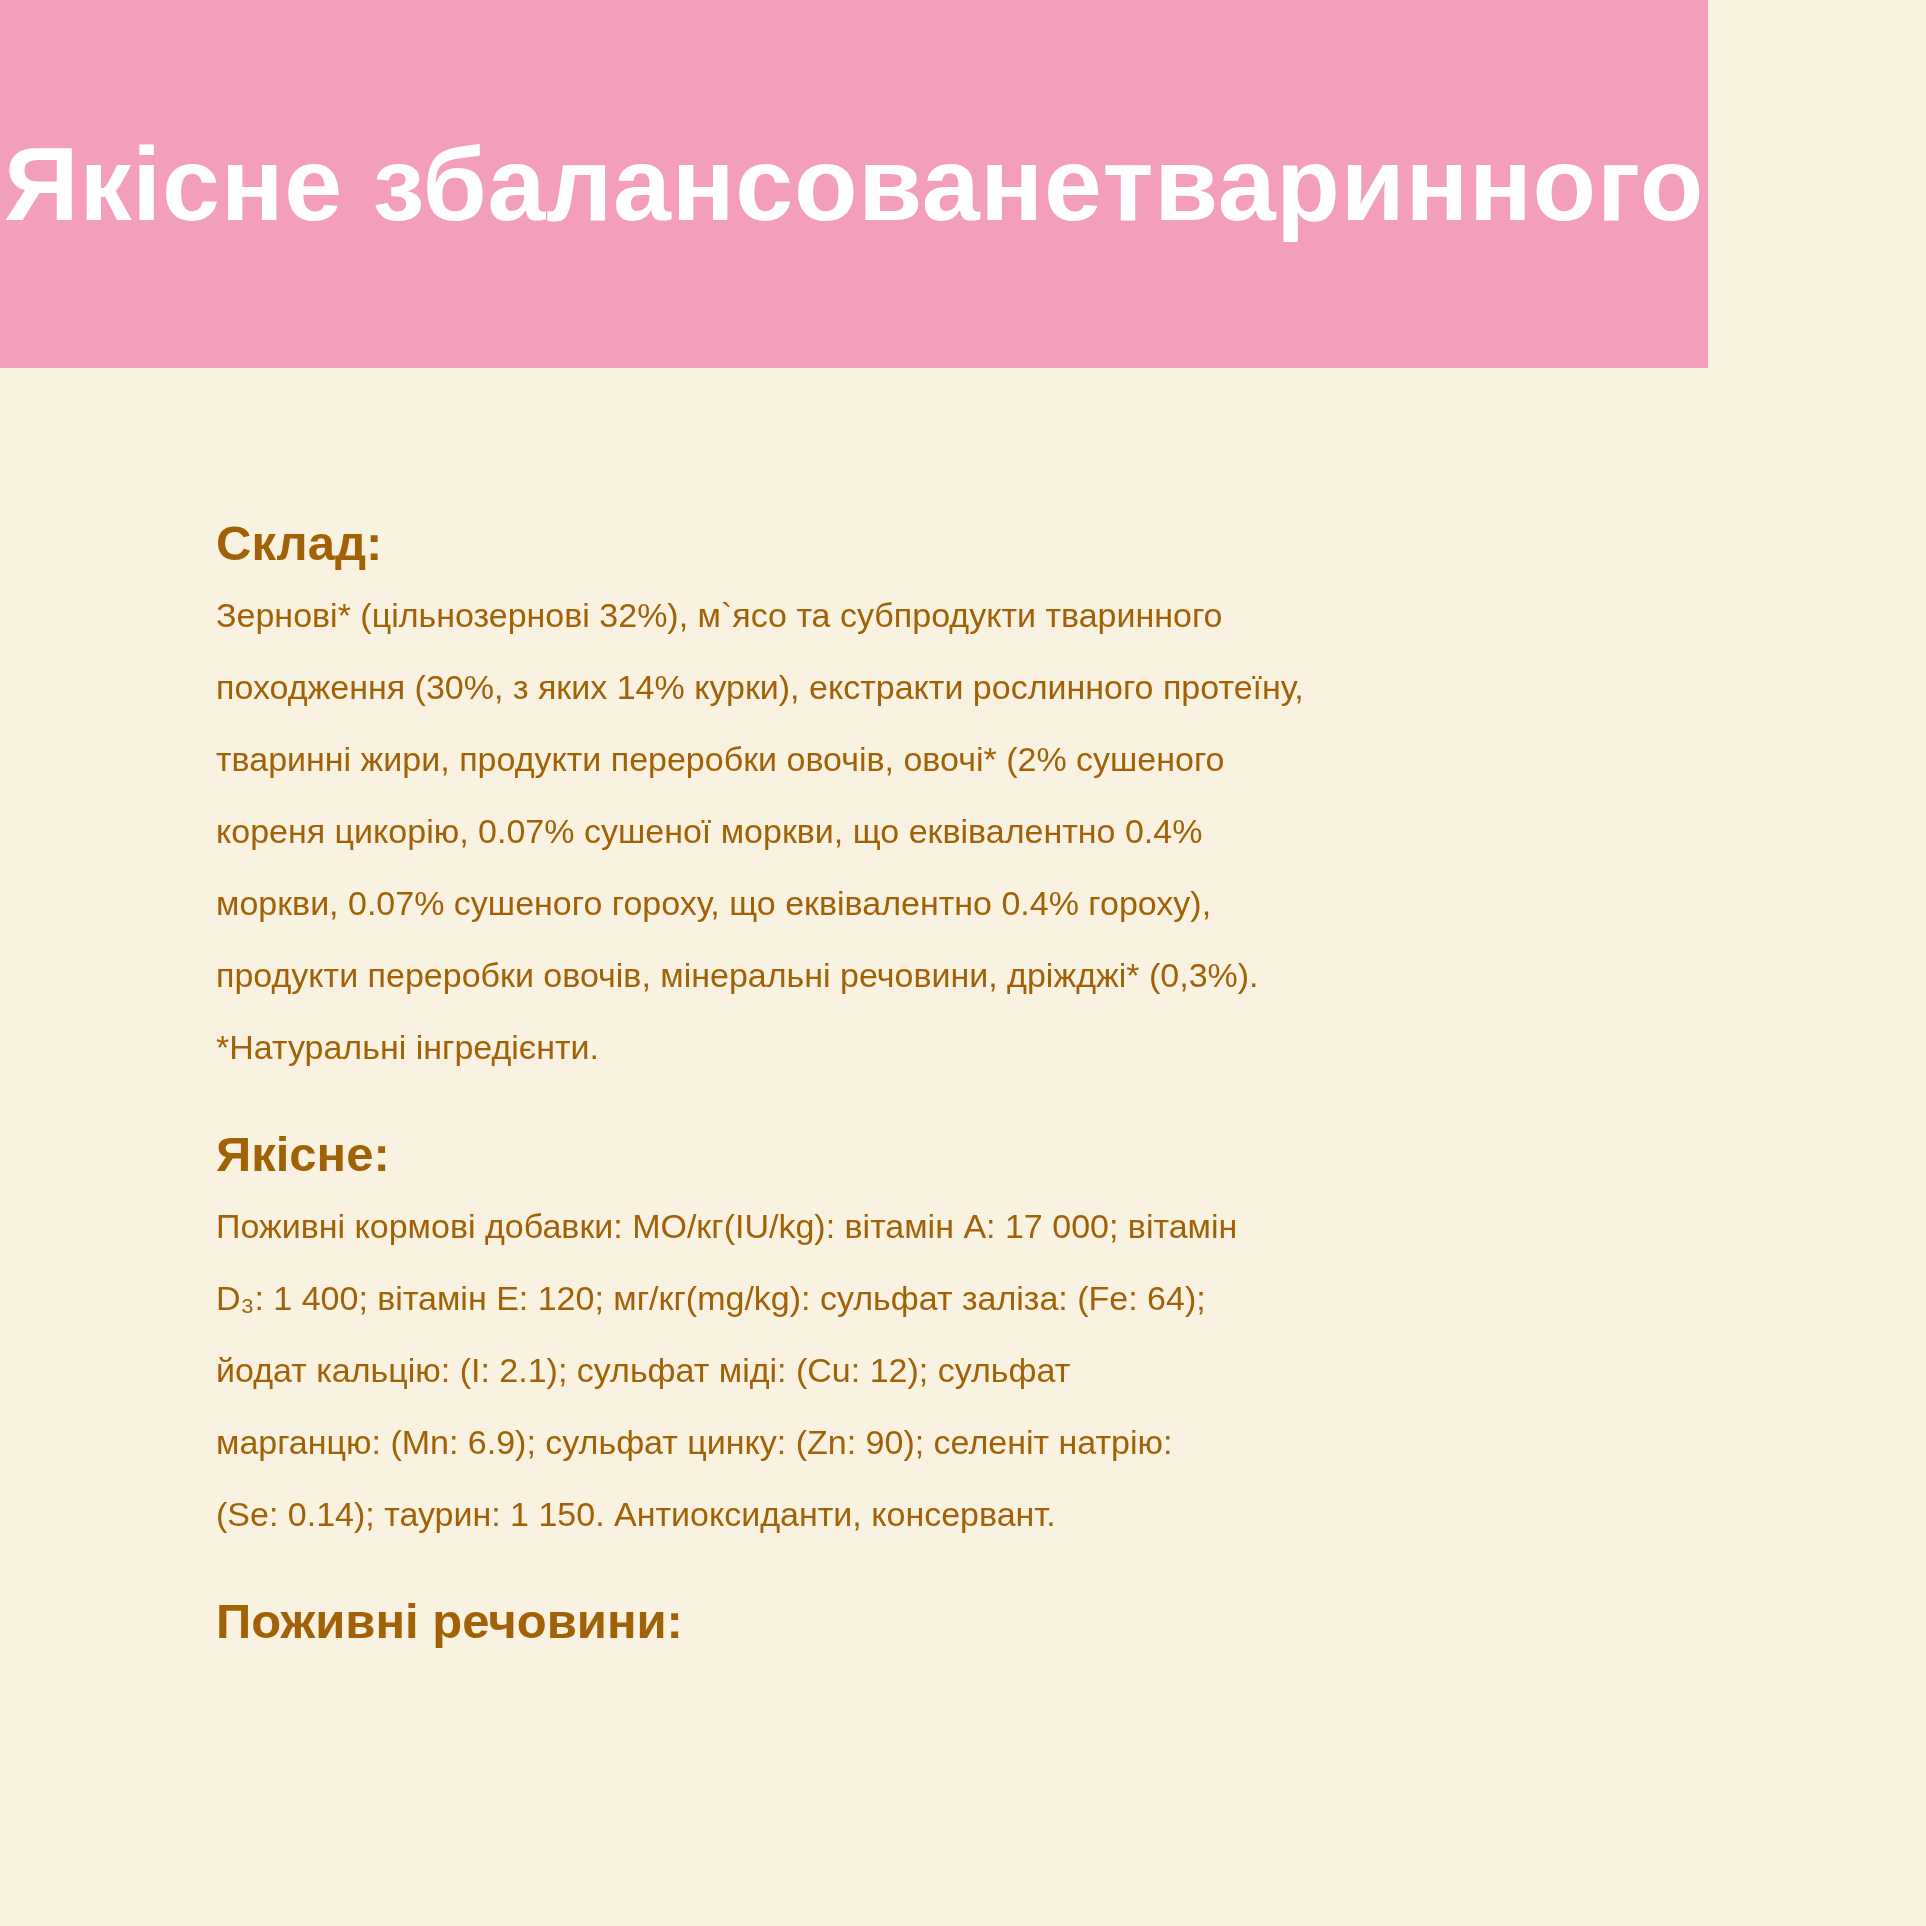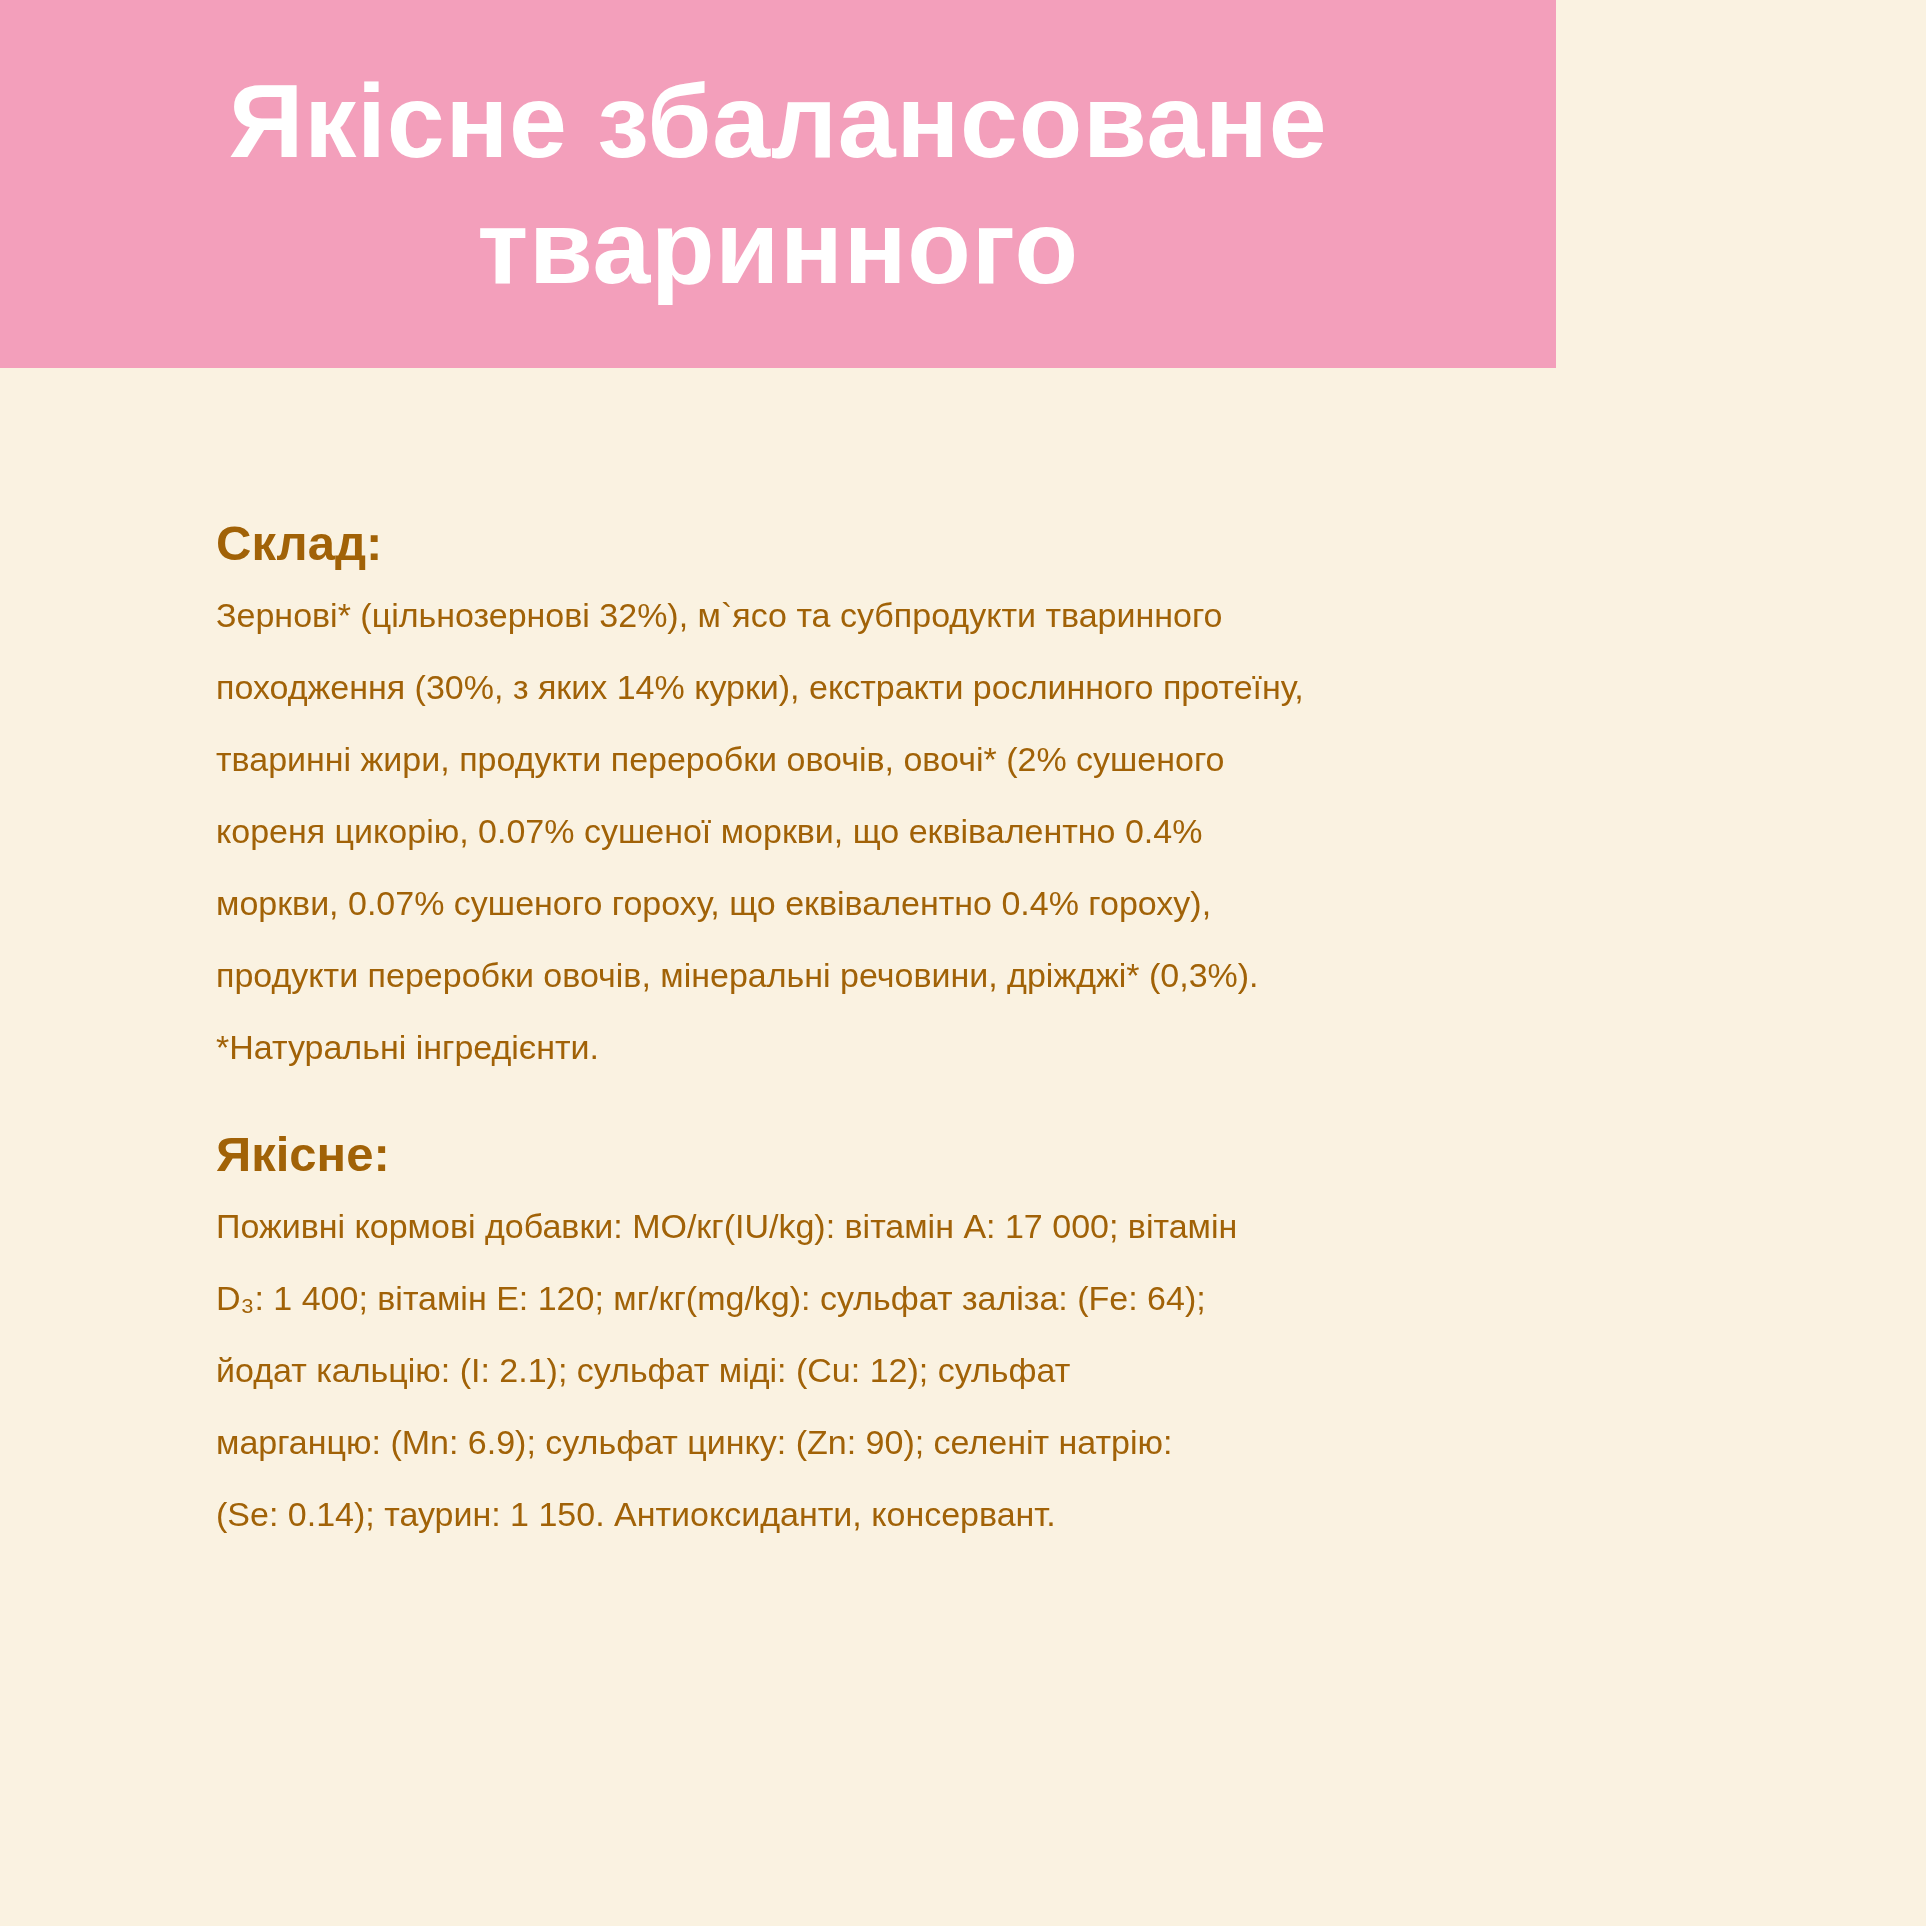--- a/index.html
+++ b/index.html
@@ -11,25 +11,25 @@
     width: 1926px;
     height: 1926px;
     background: #faf2e1;
     overflow: hidden;
     font-family: "Liberation Sans", "DejaVu Sans", sans-serif;
   }
   .header-banner {
     position: absolute;
     top: 0;
     left: 0;
-    width: 1556px;
+    width: 1708px;
     height: 368px;
     background: #f39fbb;
     display: flex;
-    flex-direction: column;
+    flex-direction: row;
     align-items: center;
     justify-content: center;
   }
   .header-title {
     color: #ffffff;
     font-size: 104px;
     font-weight: bold;
     line-height: 126px;
     text-align: center;
     letter-spacing: 0.8px;
@@ -83,18 +83,19 @@
     <div class="section">
       <div class="section-heading">Якісне:</div>
       <div class="section-body">Поживні кормові добавки: МО/кг(IU/kg): вітамін А: 17 000; вітамін
 D₃: 1 400; вітамін E: 120; мг/кг(mg/kg): сульфат заліза: (Fe: 64);
 йодат кальцію: (I: 2.1); сульфат міді: (Cu: 12); сульфат
 марганцю: (Mn: 6.9); сульфат цинку: (Zn: 90); селеніт натрію:
 (Se: 0.14); таурин: 1 150. Антиоксиданти, консервант.</div>
     </div>
 
     <div class="section">
+      <div class="section-heading">Поживні речовини:</div>
     </div>
 
   </div>
 
 </div>
 
 
 </body></html>

